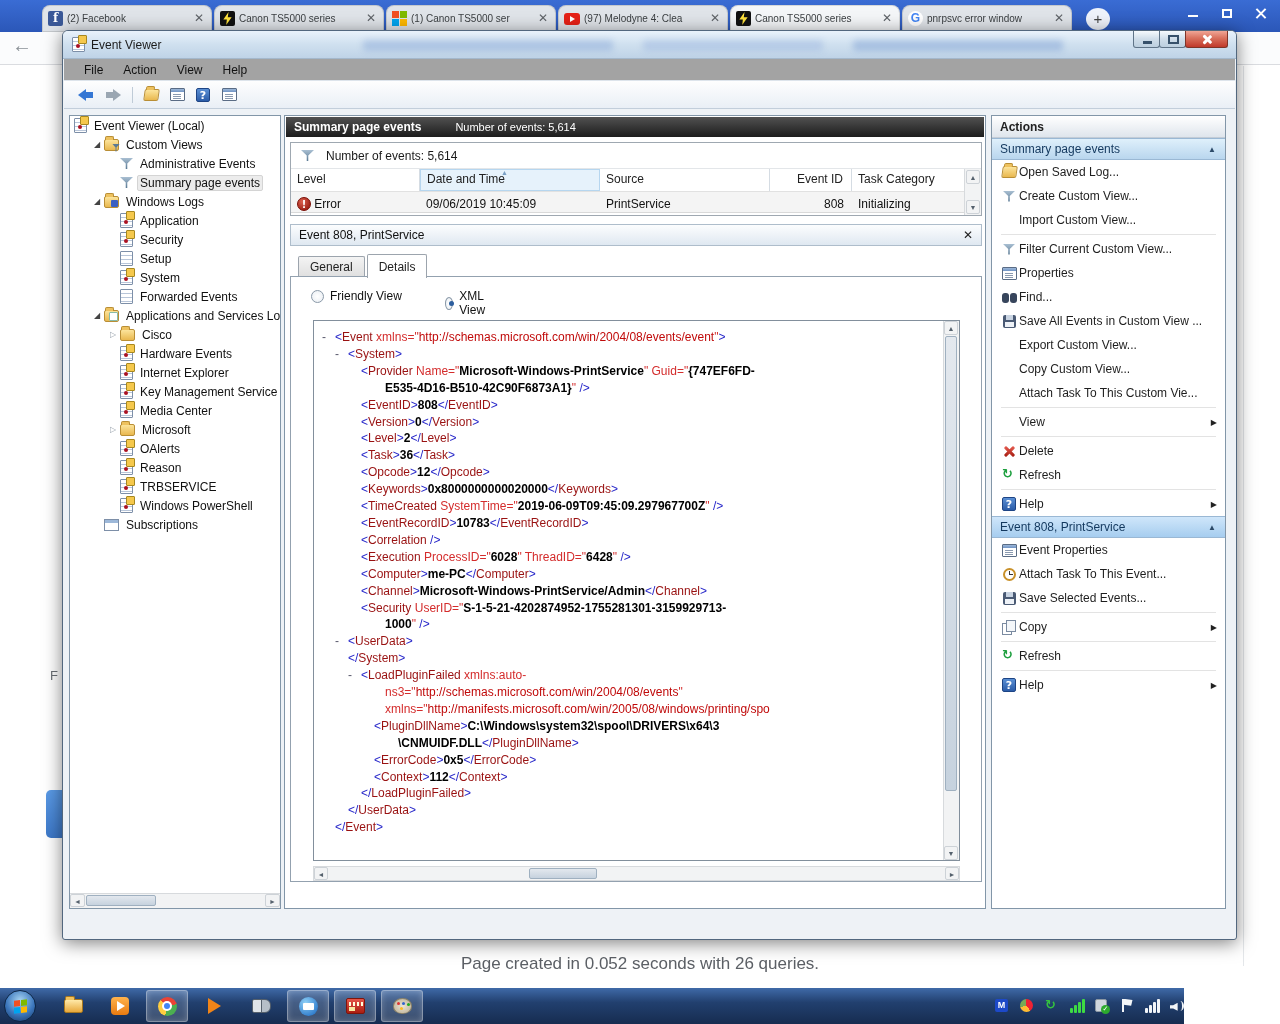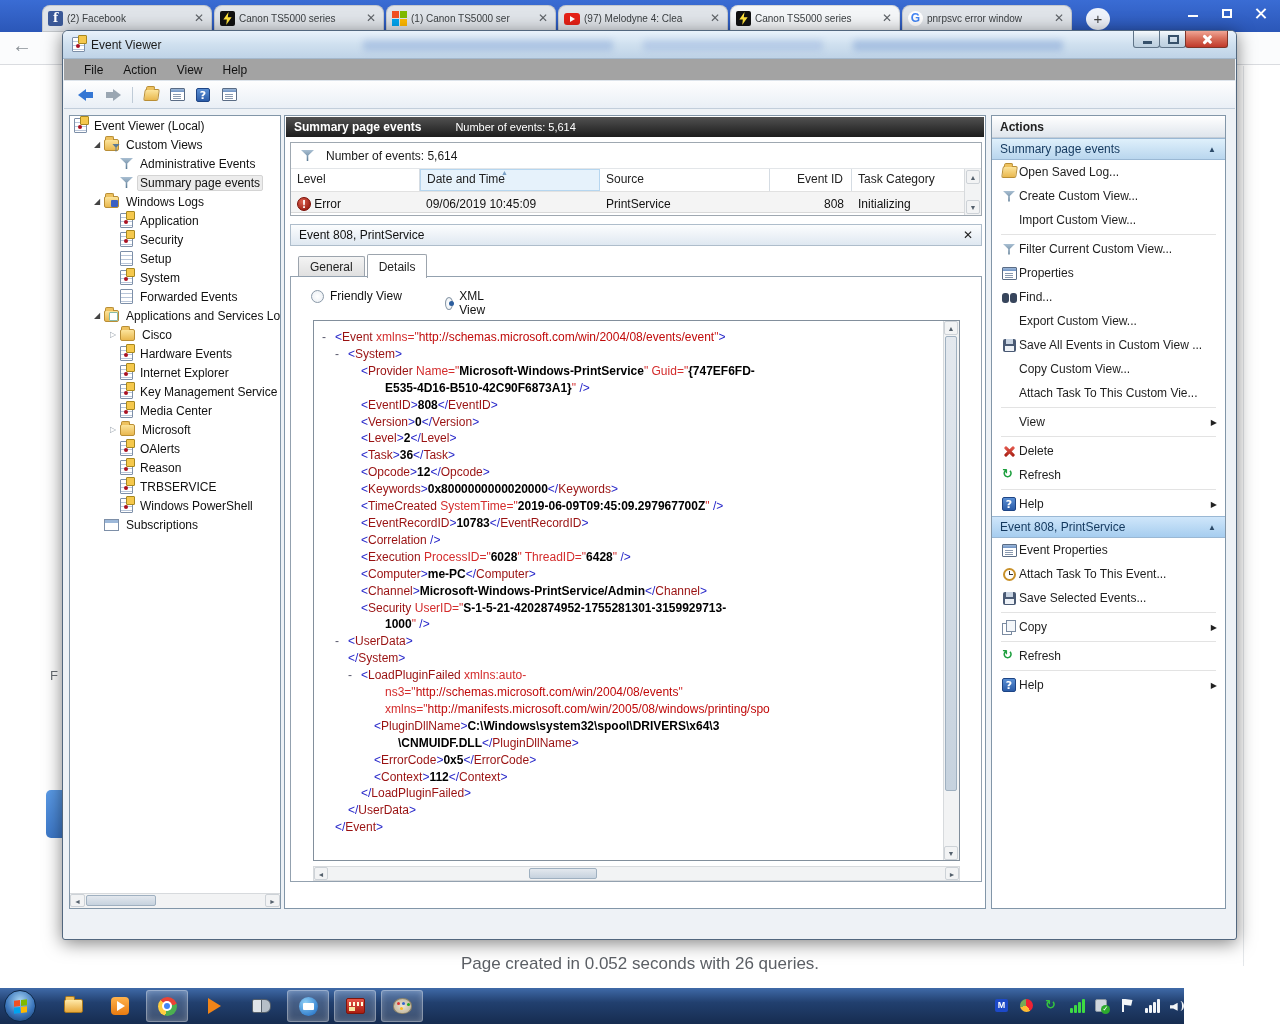--- a/index.html
+++ b/index.html
@@ -576,28 +576,28 @@
             </span>
         <span>Properties</span>
         </div>
           <div class="aitem">
         <span class="icwrap">
               <span class="ic ic-binoc"></span>
             </span>
         <span>Find...</span>
         </div>
           <div class="aitem">
+        <span class="icwrap">
+              <span class="ic ic-floppy"></span>
+            </span>
+        <span>Save All Events in Custom View ...</span>
+        </div>
+          <div class="aitem">
         <span class="icwrap"></span>
         <span>Export Custom View...</span>
-        </div>
-          <div class="aitem">
-        <span class="icwrap">
-              <span class="ic ic-floppy"></span>
-            </span>
-        <span>Save All Events in Custom View ...</span>
         </div>
           <div class="aitem">
         <span class="icwrap"></span>
         <span>Copy Custom View...</span>
         </div>
           <div class="aitem">
         <span class="icwrap"></span>
         <span>Attach Task To This Custom Vie...</span>
         </div>
           <div class="asep"></div>

